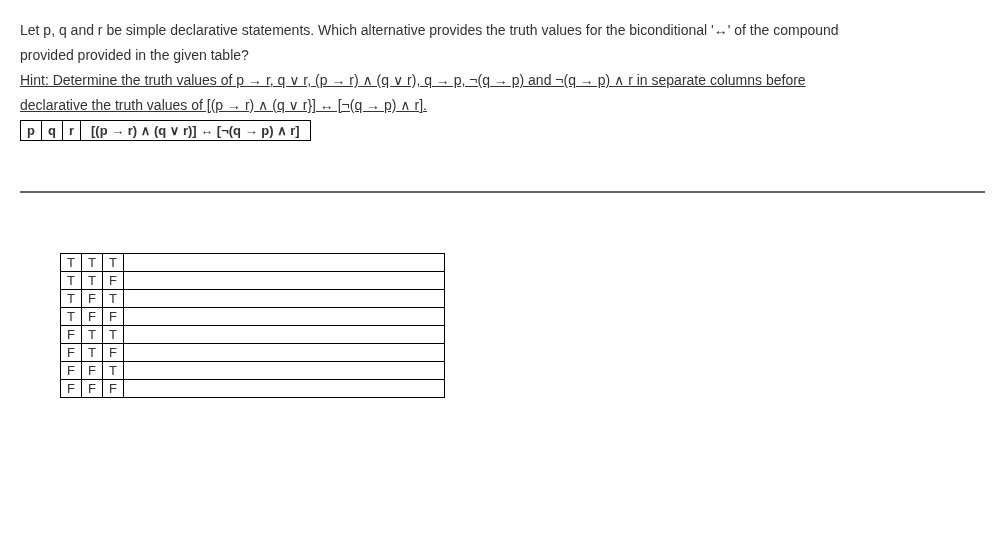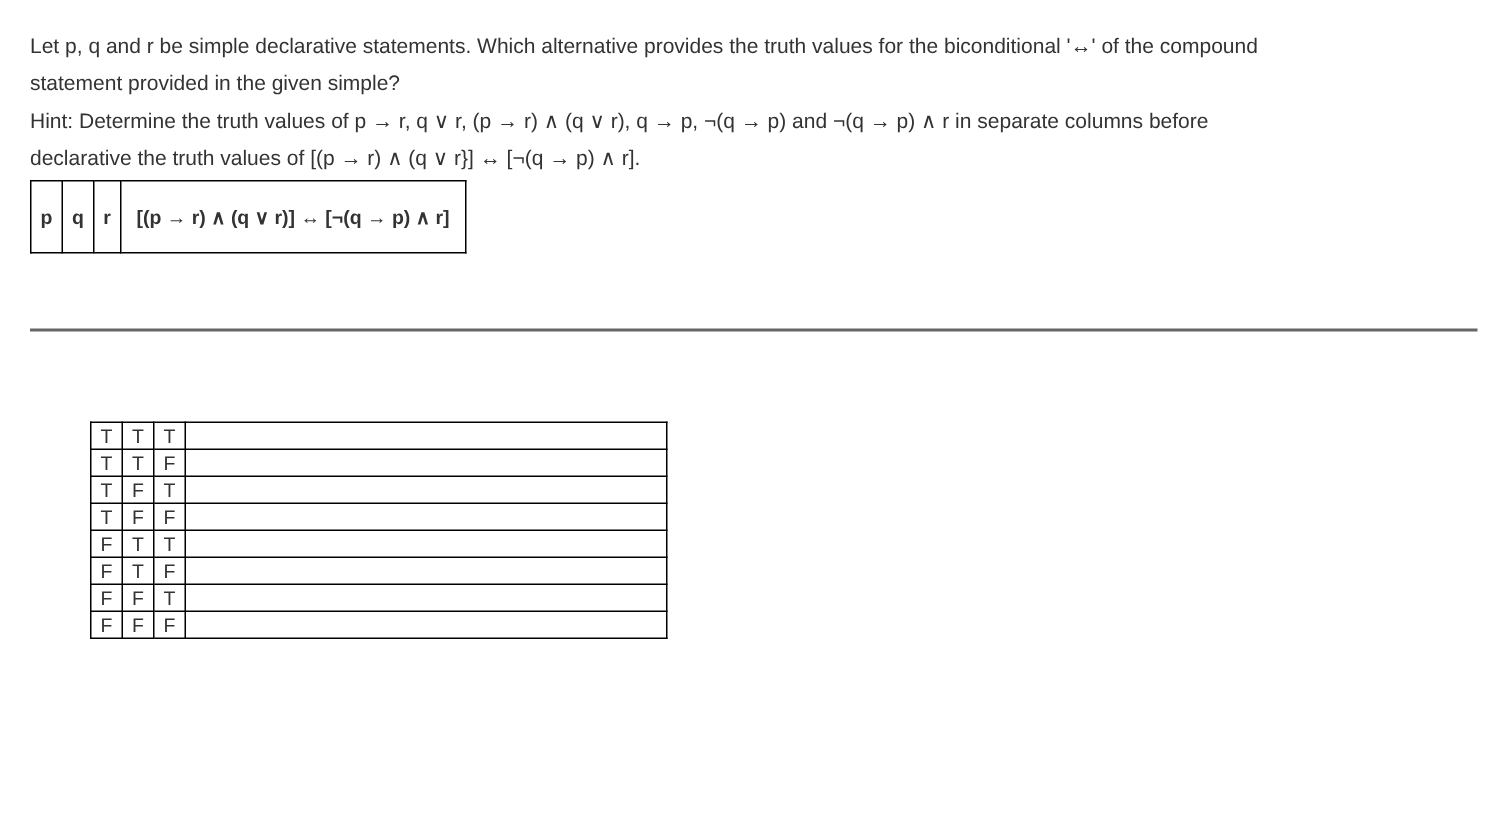--- a/index.html
+++ b/index.html
@@ -12,34 +12,35 @@
       height: 548px;
       box-sizing: border-box;
     }
     .question-text {
       line-height: 1.5;
       margin-bottom: 4px;
     }
     .hint-text {
       line-height: 1.5;
       margin-bottom: 4px;
+      text-decoration: underline;
     }
     .header-table {
       border-collapse: collapse;
       margin-top: 4px;
     }
     .header-table td {
       border: 1px solid #000;
       padding: 2px 6px;
       text-align: center;
       font-weight: bold;
       font-size: 13px;
     }
     .header-table .formula-cell {
-      padding: 16px 10px;
+      padding: 2px 10px;
       margin-left: 20px;
     }
     .spacer {
       height: 30px;
     }
     .divider {
       width: 100%;
       height: 2px;
       background-color: #666;
       margin: 20px 0 60px 0;
@@ -58,21 +59,21 @@
       width: 20px;
     }
     .answer-table .result-cell {
       width: 320px;
     }
   </style>
 </head>
 <body>
 
 <div class="question-text">Let p, q and r be simple declarative statements. Which alternative provides the truth values for the biconditional '↔' of the compound</div>
-<div class="question-text">statement provided in the given simple?</div>
+<div class="question-text">provided provided in the given table?</div>
 <div class="hint-text">Hint: Determine the truth values of p → r, q ∨ r, (p  → r) ∧ (q ∨ r), q  → p, ¬(q  → p) and ¬(q  → p) ∧ r in separate columns before</div>
 <div class="hint-text">declarative the truth values of [(p  → r) ∧ (q ∨ r}] ↔  [¬(q  → p) ∧ r].</div>
 
 <table class="header-table">
   <tbody>
       <tr>
     <td>p</td>
     <td>q</td>
     <td>r</td>
     <td class="formula-cell">[(p → r) ∧ (q ∨ r)] ↔ [¬(q → p) ∧ r]</td>

